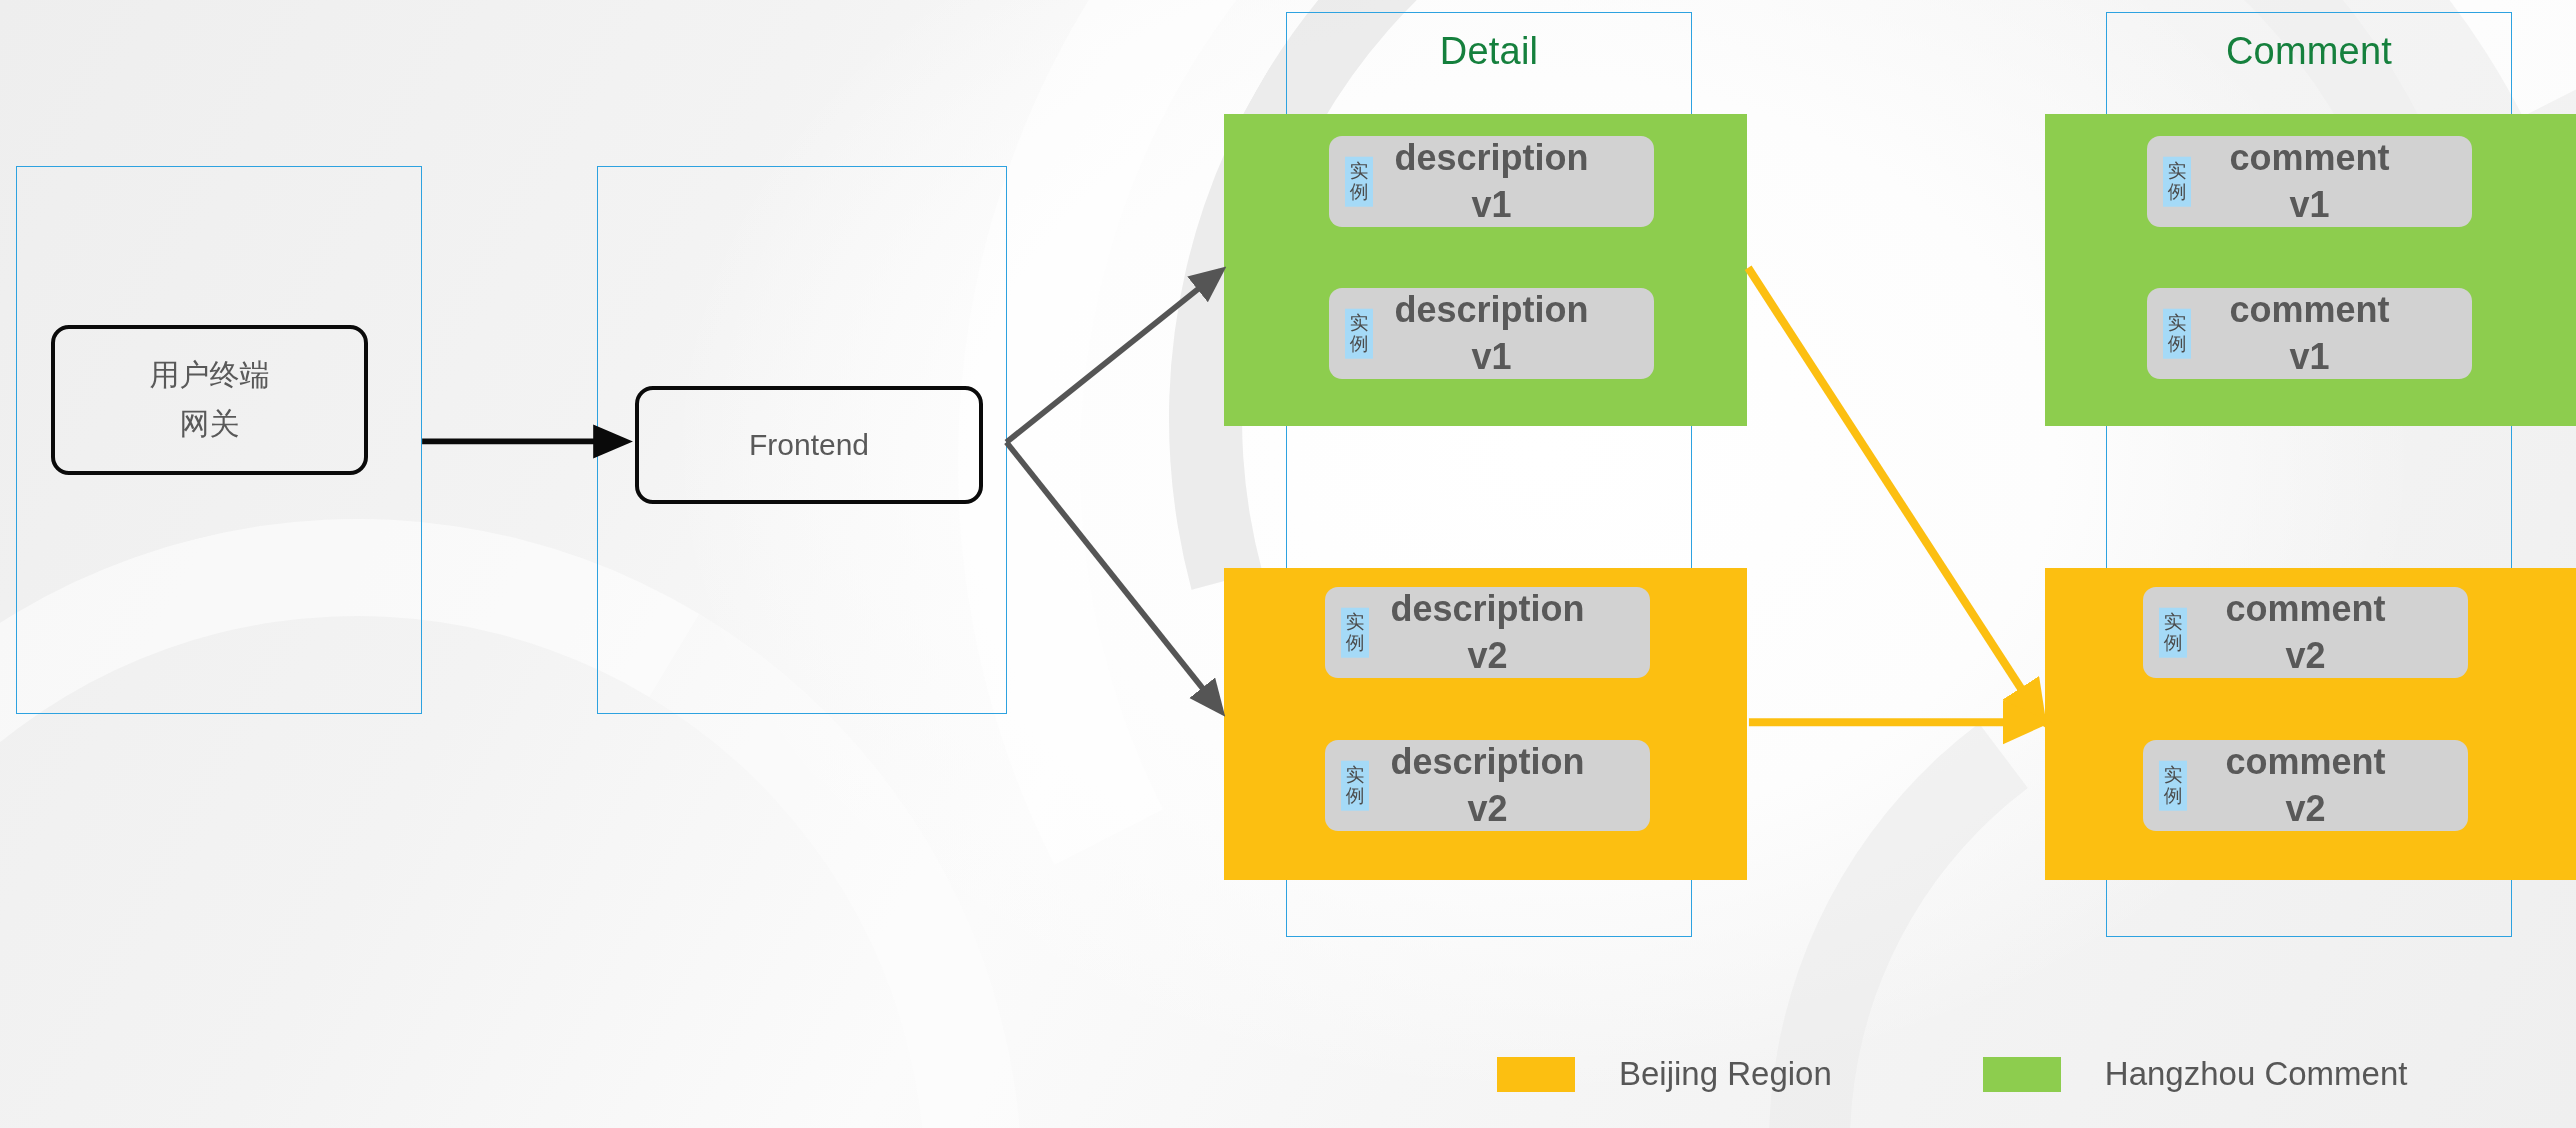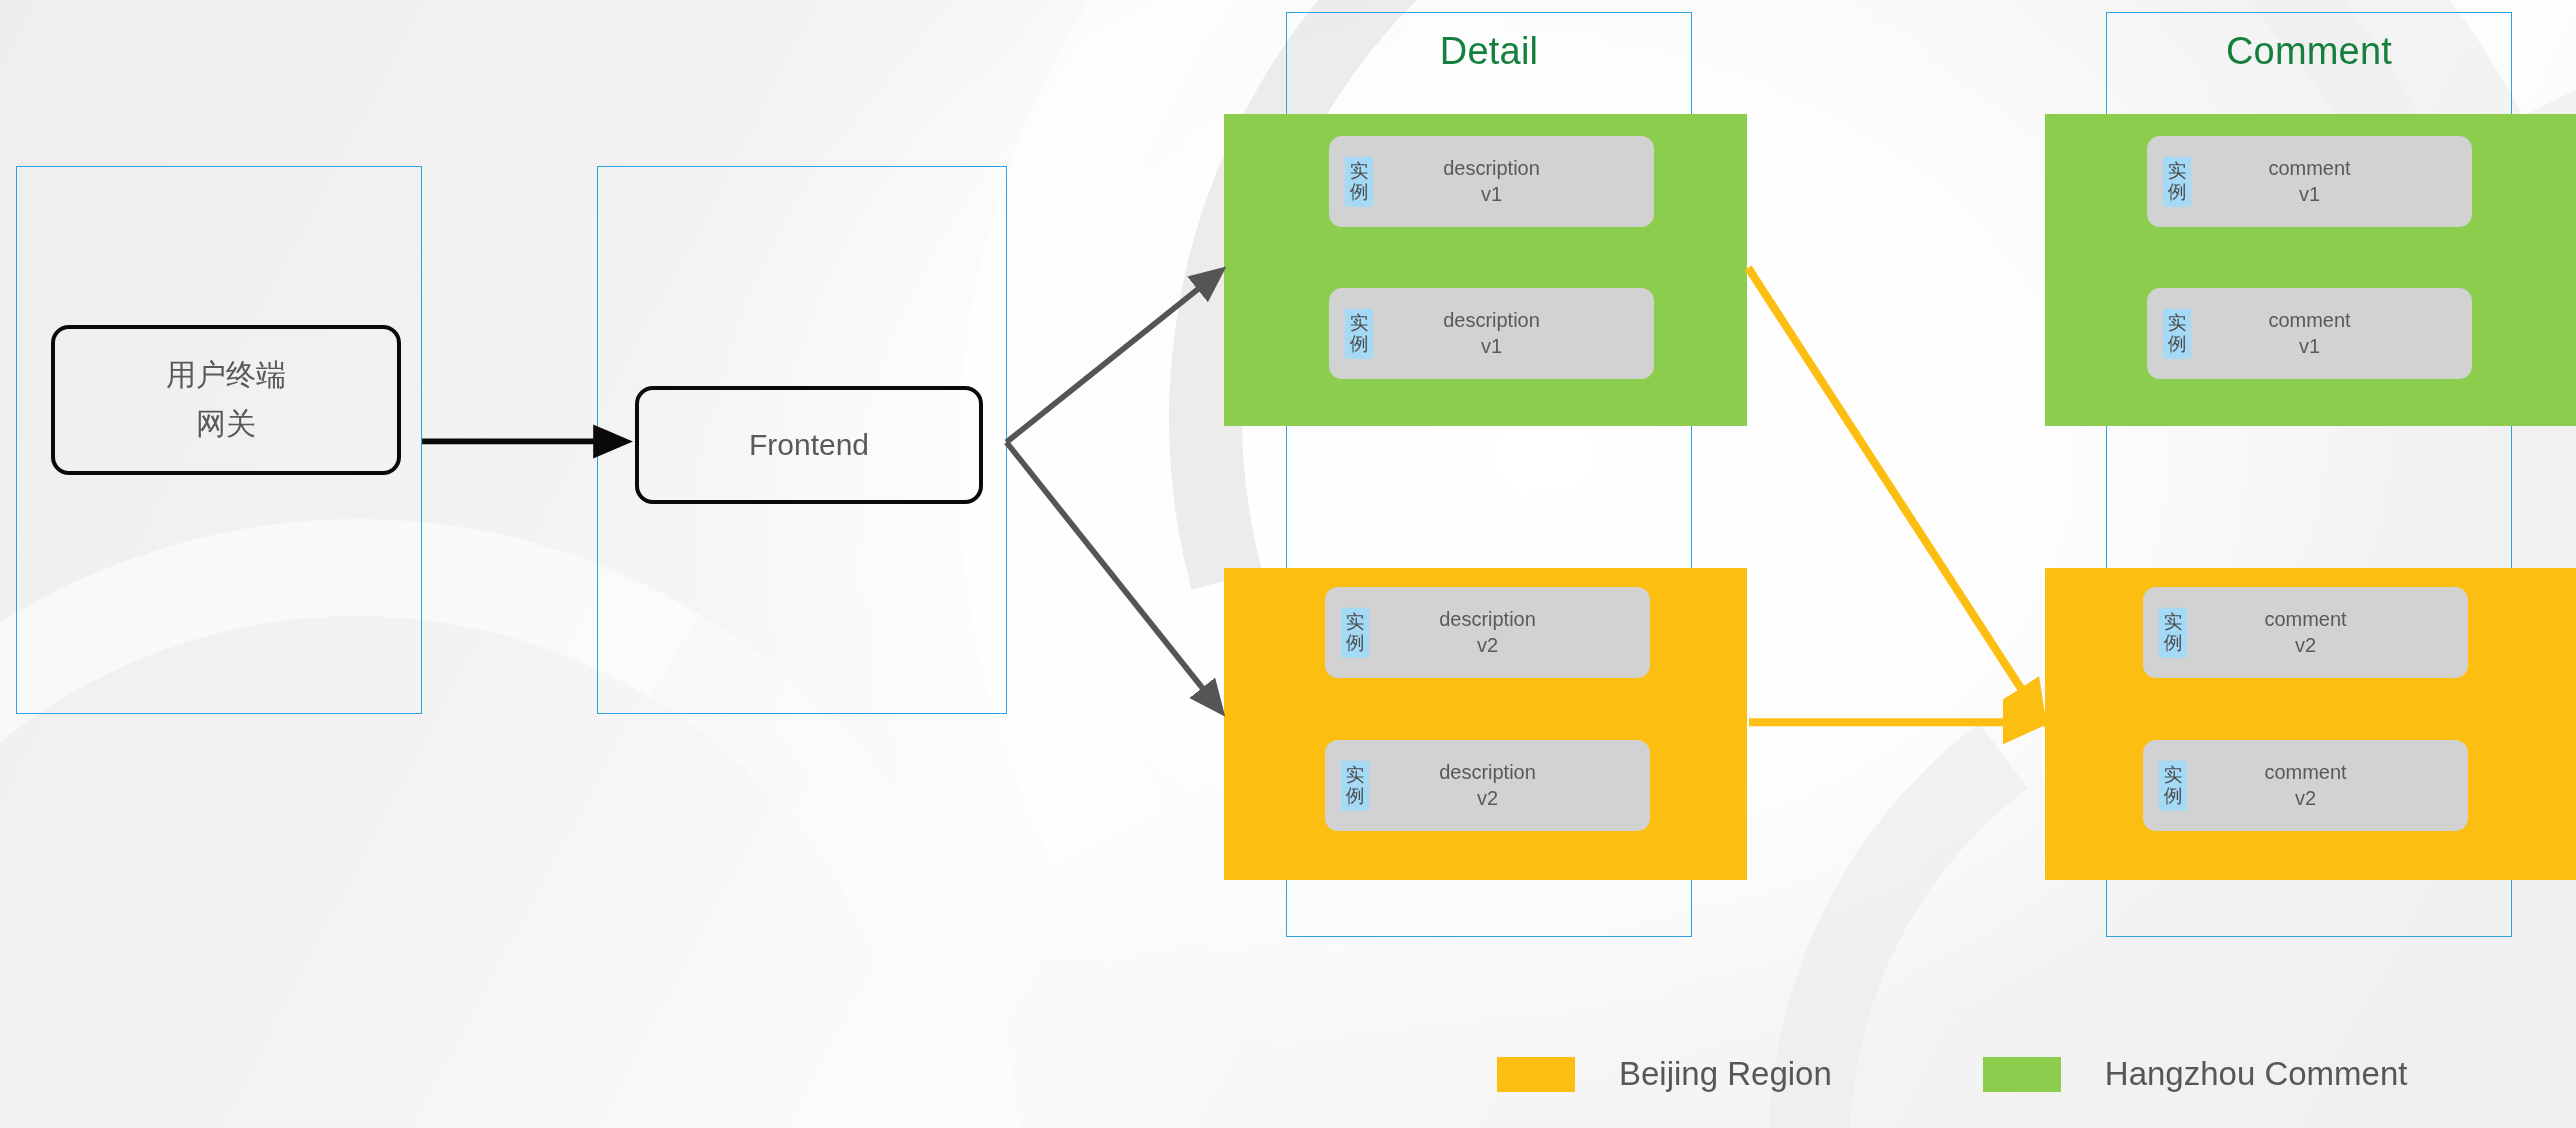--- a/index.html
+++ b/index.html
@@ -119,24 +119,24 @@
     position: absolute;
     box-sizing: border-box;
     background: #d2d2d2;
     border-radius: 13px;
     display: flex;
     align-items: center;
     justify-content: center;
   }
   .inst-card .card-label {
     color: #595959;
-    font-size: 20px;
+    font-size: 36px;
     line-height: 1.28;
     text-align: center;
-    font-weight: 400;
+    font-weight: 700;
     white-space: pre-line;
   }
   .inst-badge {
     position: absolute;
     left: 16px;
     top: 50%;
     transform: translateY(-50%);
     width: 28px;
     background: #a5daf7;
     color: #4a4a4a;
@@ -190,21 +190,21 @@
 
 <div id="canvas">
 
   <div id="bg-wash"></div>
   <div class="swoosh swoosh-a"></div>
   <div class="swoosh swoosh-b"></div>
   <div class="swoosh swoosh-c"></div>
   <div class="swoosh swoosh-d"></div>
 
   <div class="group-box" style="left:16px; top:166px; width:406px; height:548px;"></div>
-  <div class="node-box" style="left:51px; top:325px; width:350px; height:150px;">
+  <div class="node-box" style="left:51px; top:325px; width:317px; height:150px;">
     <span class="node-line">用户终端</span>
     <span class="node-line">网关</span>
   </div>
 
   <div class="group-box" style="left:597px; top:166px; width:410px; height:548px;"></div>
   <div class="node-box" style="left:635px; top:386px; width:348px; height:118px;">
     <span class="node-line">Frontend</span>
   </div>
 
   <div class="group-box" style="left:1286px; top:12px; width:406px; height:925px;"></div>

